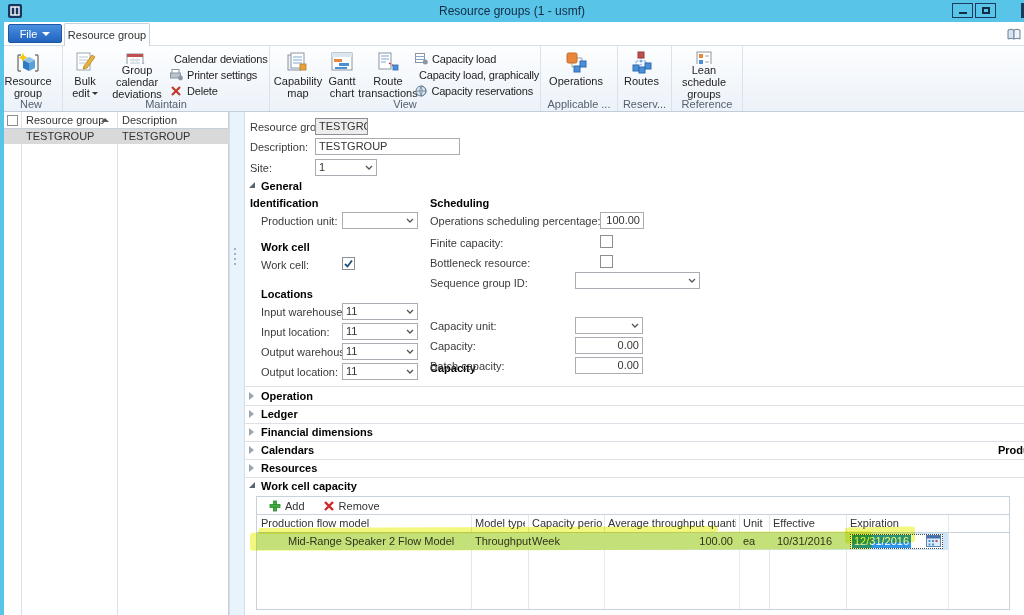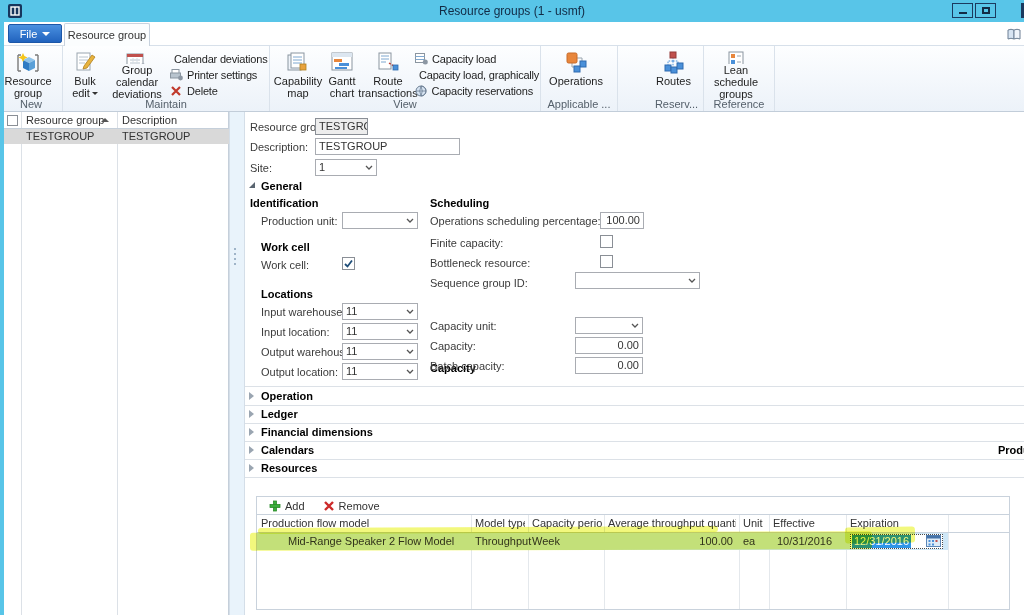--- a/index.html
+++ b/index.html
@@ -268,21 +268,21 @@
             <rect x="17" y="11" width="6" height="6" fill="#4A90D9" stroke="#2E6BB0"></rect>
             <rect x="11" y="16" width="6" height="6" fill="#4A90D9" stroke="#2E6BB0"></rect>
           </svg>
         <span class="cap">
             <span>Operations</span>
           </span>
       </div>
       <div class="rgroup-label">Applicable ...</div>
     </div>
 
-    <div class="rgroup" style="width:47px;margin-left:32px;">
+    <div class="rgroup" style="width:47px;">
       <div class="rbtn-big" style="width:41px;">
         <svg width="26" height="25">
             <path d="M12 7 V11 M12 11 H7 V15 M12 11 H17 V15 M12 11 V16" stroke="#4A90D9" fill="none" stroke-dasharray="1.6 1.2"></path>
             <rect x="9" y="2" width="6" height="6" fill="#C0504D" stroke="#933B38"></rect>
             <rect x="4" y="15" width="6" height="6" fill="#4A90D9" stroke="#2E6BB0"></rect>
             <rect x="10" y="17" width="6" height="6" fill="#4A90D9" stroke="#2E6BB0"></rect>
             <rect x="16" y="13" width="6" height="6" fill="#4A90D9" stroke="#2E6BB0"></rect>
           </svg>
         <span class="cap">
             <span>Routes</span>
@@ -463,20 +463,24 @@
   <div class="abs secrow" style="left:245px;top:441px;width:779px;height:18px;">
     <div class="abs tri-col" style="left:4px;top:5px;"></div>
     <span class="abs lbl bold" style="left:16px;top:3px;">Calendars</span>
     <span class="abs lbl bold" style="left:753px;top:3px;white-space:nowrap;">Produ</span>
   </div>
   <div class="abs secrow" style="left:245px;top:459px;width:779px;height:18px;">
     <div class="abs tri-col" style="left:4px;top:5px;"></div>
     <span class="abs lbl bold" style="left:16px;top:3px;">Resources</span>
   </div>
 
+  <div class="abs" style="left:245px;top:477px;width:779px;height:18px;">
+    <div class="abs tri-exp" style="left:4px;top:5px;"></div>
+    <span class="abs lbl bold" style="left:16px;top:3px;">Work cell capacity</span>
+  </div>
 
   <div class="abs gridbox" style="left:256px;top:496px;width:754px;height:19px;display:flex;align-items:center;gap:18px;padding-left:12px;">
     <div style="display:flex;align-items:center;gap:4px;">
       <svg width="12" height="12">
           <rect x="4.5" y="1" width="3" height="10" fill="#3BAE3B" stroke="#2A8A2A" stroke-width="0.8"></rect>
           <rect x="1" y="4.5" width="10" height="3" fill="#3BAE3B" stroke="#2A8A2A" stroke-width="0.8"></rect>
         </svg>
       <span>Add</span>
     </div>
     <div style="display:flex;align-items:center;gap:4px;">

